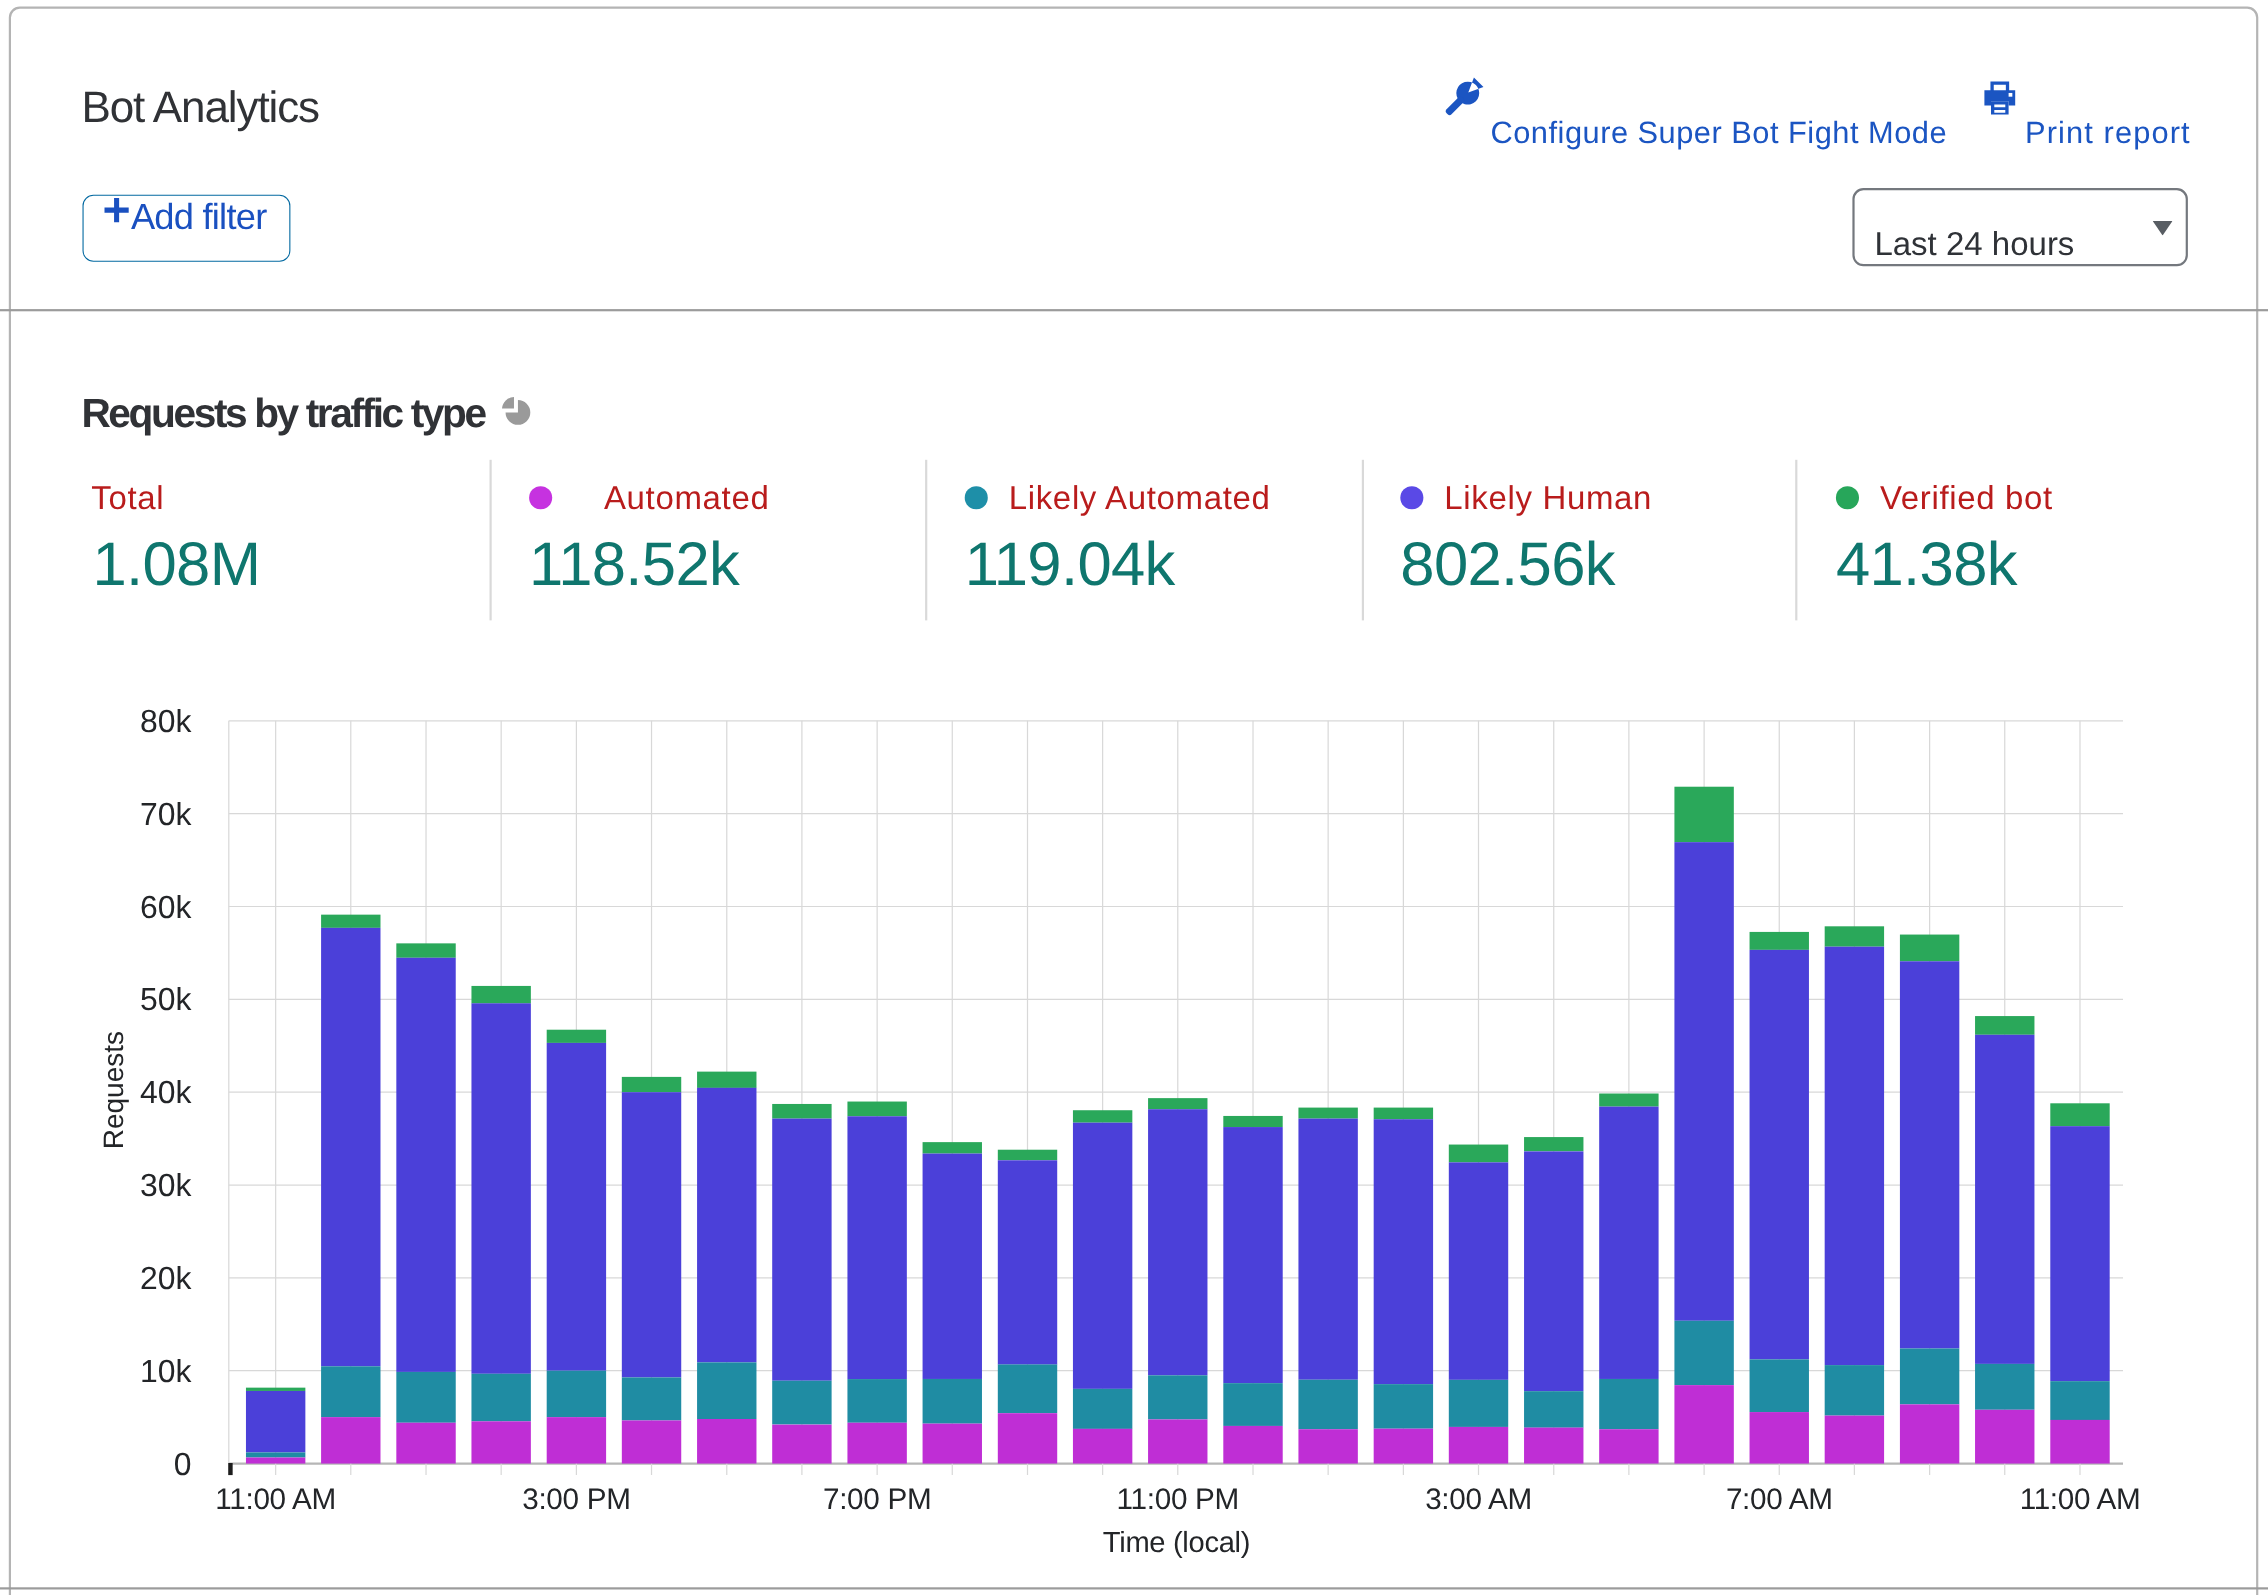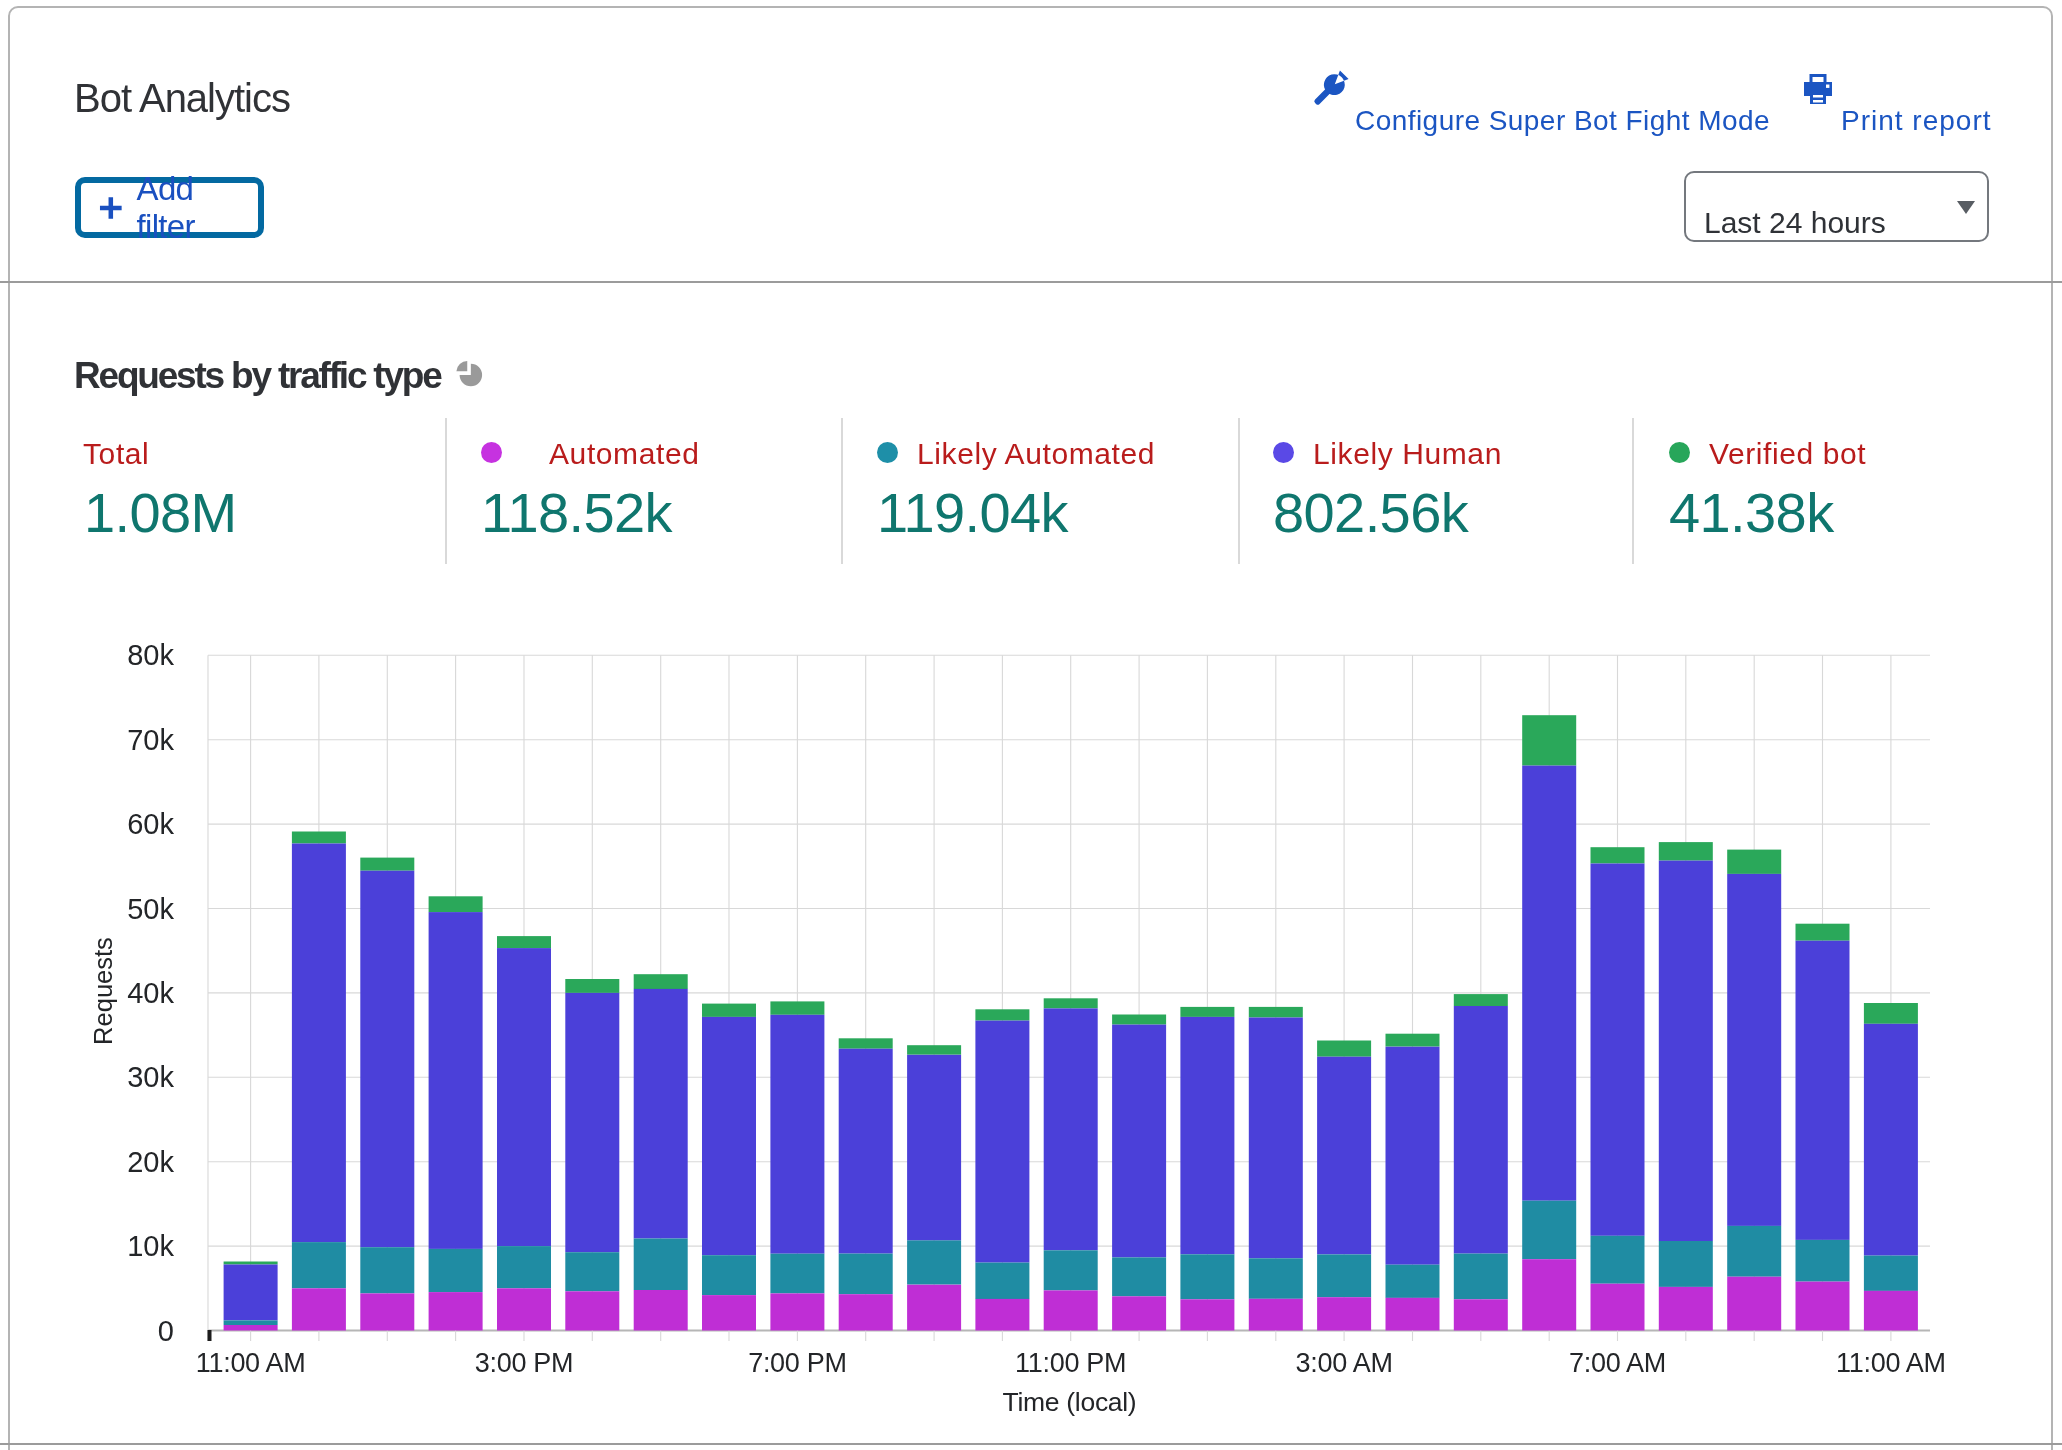--- a/index.html
+++ b/index.html
@@ -2,21 +2,21 @@
 <html><head>
 <meta charset="utf-8">
 <style>
   html,body{margin:0;padding:0;}
   body{width:2062px;height:1450px;background:#fff;font-family:"Liberation Sans",sans-serif;position:relative;overflow:hidden;}
   .abs{position:absolute;}
   .card{left:8px;top:6px;width:2041px;height:1600px;border:2px solid #b4b4b4;border-radius:10px 10px 0 0;}
   .divider{left:0;width:2062px;height:2px;background:#9b9b9b;}
   .h1{left:74px;top:78px;font-size:40px;font-weight:400;color:#303236;line-height:1;letter-spacing:-1px;}
   .link{font-size:28px;color:#1b55c2;line-height:1;margin-top:31px;}
-  .btn{left:75px;top:177px;width:189px;height:61px;border:6px solid #0369a1;border-radius:10px;display:flex;align-items:center;justify-content:flex-start;padding-left:17px;box-sizing:border-box;gap:13px;color:#1a50c0;}
+  .btn{left:75px;top:177px;width:189px;height:61px;border:1px solid #0369a1;border-radius:10px;display:flex;justify-content:flex-start;padding-left:17px;box-sizing:border-box;gap:0;color:#1a50c0;}
   .btn .txt{font-size:33px;letter-spacing:-0.7px;}
   .sel{left:1684px;top:171px;width:301px;height:67px;border:2px solid #74787e;border-radius:10px;display:flex;align-items:flex-end;}
   .sel .txt{font-size:30px;color:#2f3237;margin-left:18px;}
   .h2{left:74px;top:357px;font-size:37px;font-weight:700;color:#303236;line-height:1;letter-spacing:-2.2px;}
   .statlabel{font-size:30px;color:#b91c1c;line-height:1;top:439px;letter-spacing:0.6px;}
   .statval{font-size:56px;font-weight:400;color:#0f766e;line-height:1;top:485px;letter-spacing:-0.6px;}
   .dot{width:21px;height:21px;border-radius:50%;top:442px;}
   .vsep{width:2px;top:418px;height:146px;background:#d9d9d9;}
 </style>
 </head>

